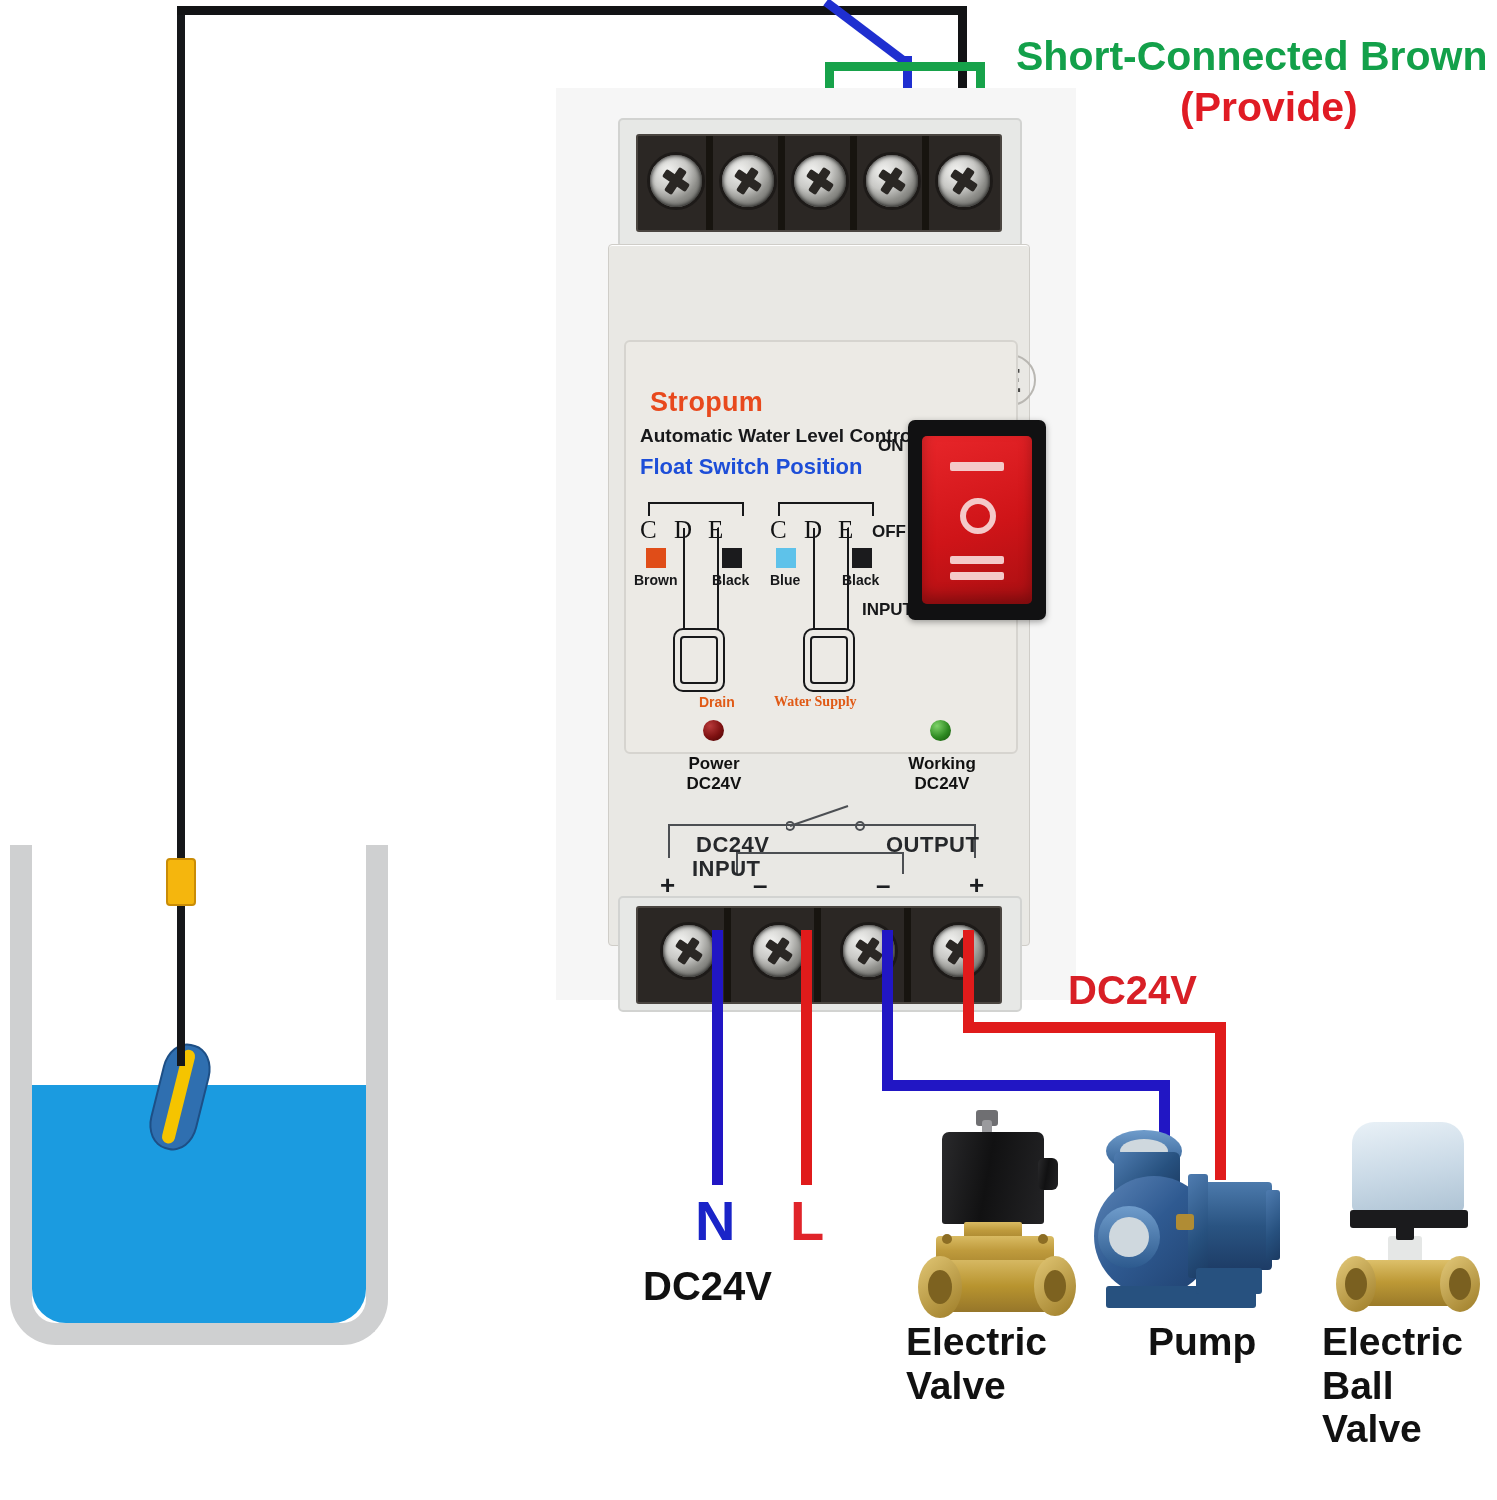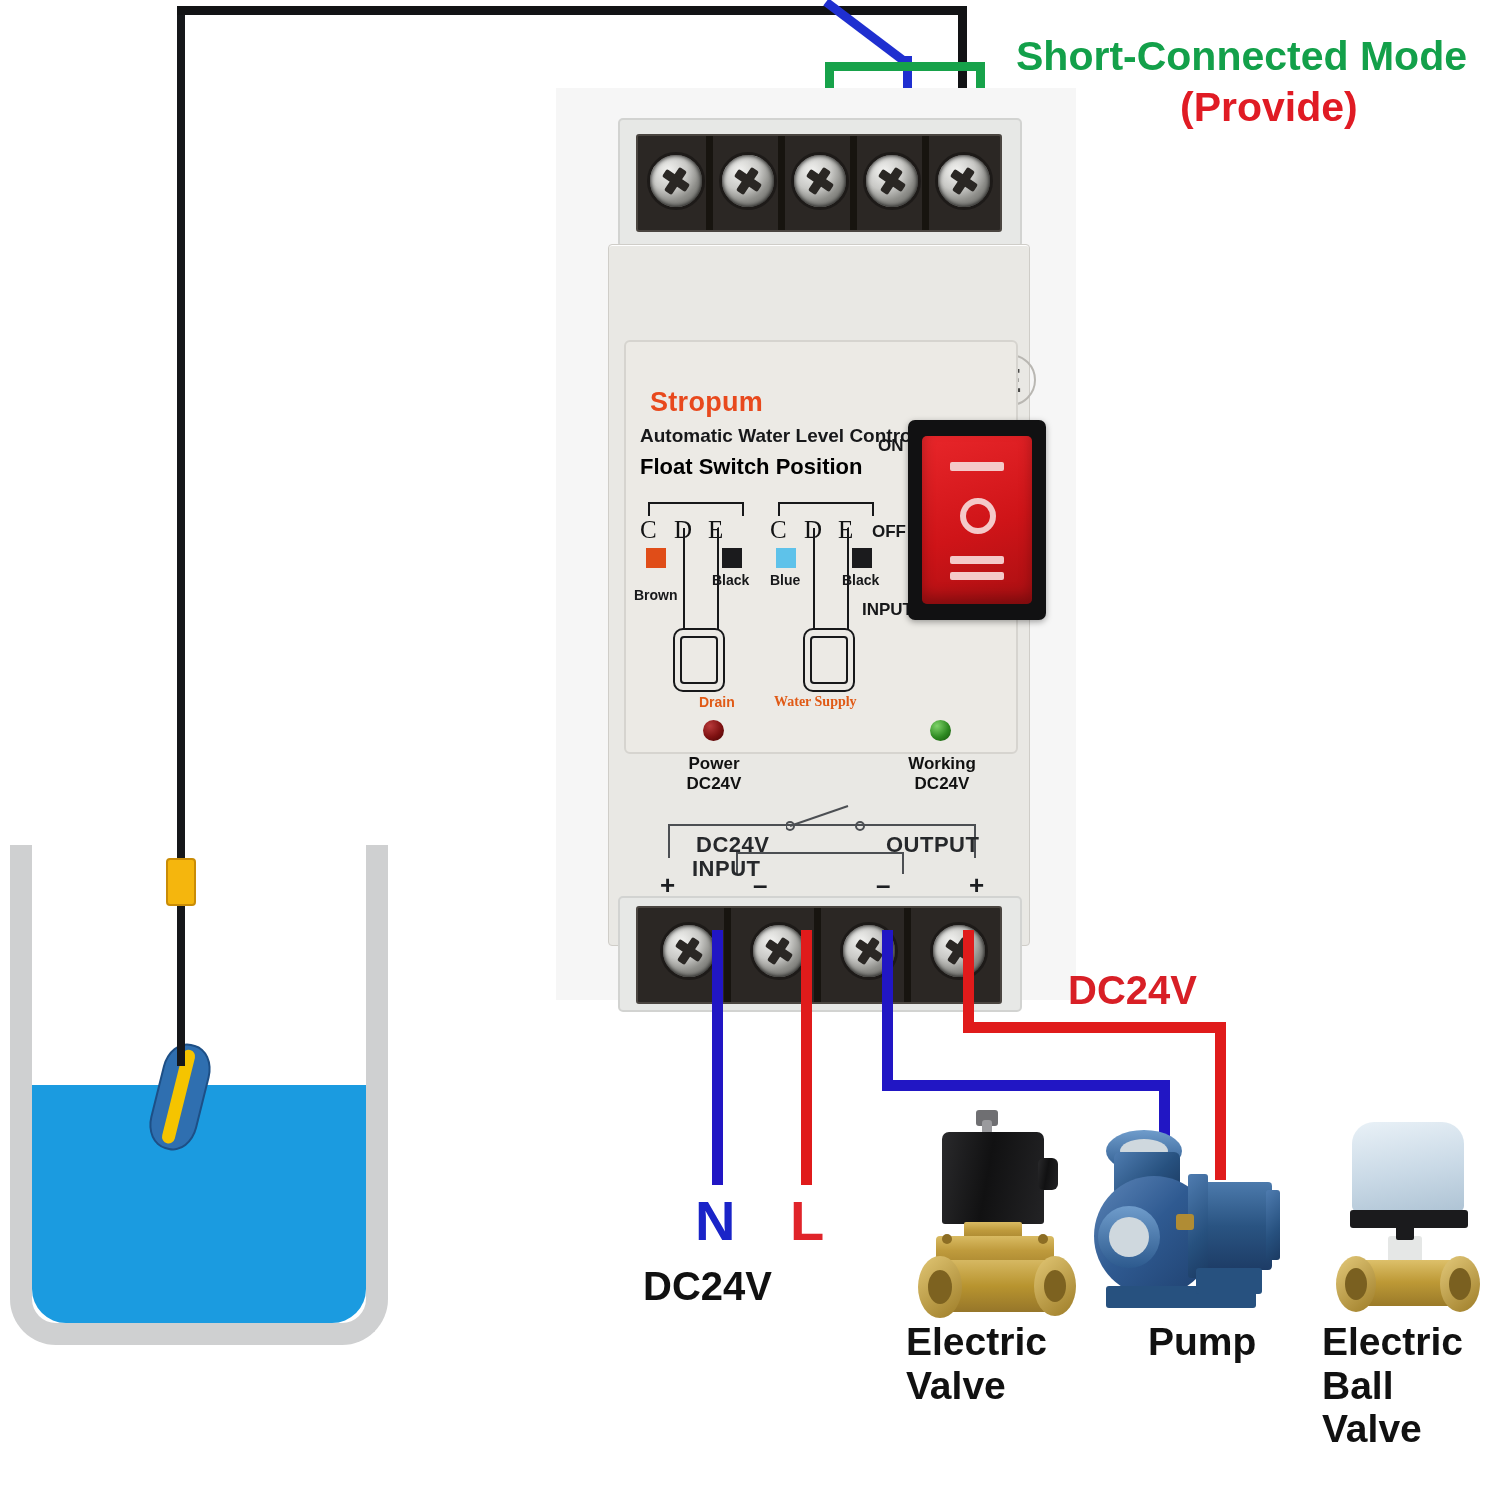--- a/index.html
+++ b/index.html
@@ -40,21 +40,21 @@
      box-shadow:inset 0 1px 0 #fff;}
   .face-plate{position:absolute;background:#eceae5;border:2px solid #d6d4cf;border-radius:6px;}
 
   .label-circle{position:absolute;width:48px;height:48px;border-radius:50%;border:2px solid #b9b7b2;
      display:flex;align-items:center;justify-content:center;font-size:34px;font-weight:bold;color:#4a4a48;
      font-family:"Liberation Sans",sans-serif;}
   .label-circle.dim{border-color:#dedcd7;color:#dbd9d4;}
 
   .brand{position:absolute;color:#e8491d;font-weight:bold;font-size:27px;letter-spacing:.3px;}
   .sub1{position:absolute;color:#17181a;font-weight:bold;font-size:19px;}
-  .sub2{position:absolute;color:#000000;font-weight:bold;font-size:22px;}
+  .sub2{position:absolute;color:#1d4ed8;font-weight:bold;font-size:22px;}
   .tiny-b{position:absolute;font-size:14px;color:#17181a;font-weight:bold;}
   .cde-letter{position:absolute;font-size:25px;color:#121314;font-family:"Liberation Serif",serif;}
   .swlabel{position:absolute;font-size:17px;font-weight:bold;color:#17181a;}
   .orange{position:absolute;font-size:14px;color:#e05a16;font-weight:bold;}
 
   .ln{position:absolute;background:#17181a;}
   .colorsq{position:absolute;width:20px;height:20px;}
 
   .floatsym{position:absolute;width:52px;height:64px;}
   .floatsym .outer{position:absolute;inset:0;border:2px solid #17181a;border-radius:10px;}
@@ -141,21 +141,21 @@
   <svg class="abs" style="left:820px;top:0px;width:130px;height:70px;">
     <line x1="6" y1="2" x2="88" y2="64" stroke="#1f2fd0" stroke-width="9"></line>
   </svg>
 
   <div class="wire w-blue abs" style="left:903px;top:56px;width:9px;height:140px;"></div>
 
   <div class="wire w-green abs" style="left:825px;top:62px;width:9px;height:134px;"></div>
   <div class="wire w-green abs" style="left:825px;top:62px;width:160px;height:9px;"></div>
   <div class="wire w-green abs" style="left:976px;top:62px;width:9px;height:134px;"></div>
 
-  <div class="callout-green" style="left:1016px;top:33px;">Short-Connected Mode</div>
+  <div class="callout-green" style="left:1016px;top:33px;">Short-Connected Brown</div>
   <div class="callout-red" style="left:1180px;top:84px;">(Provide)</div>
 
   <div class="abs" id="ctrl-shadow"></div>
 
   <div class="abs" id="ctrl">
 
     <div class="clear-shell" style="left:62px;top:30px;width:400px;height:126px;"></div>
 
     <div class="term-strip" style="left:80px;top:46px;width:362px;height:94px;">
       <div class="term-divider" style="left:68px;"></div>
@@ -184,21 +184,21 @@
     <div class="sub2" style="left:84px;top:366px;">Float Switch Position</div>
 
     <div class="ln" style="left:92px;top:414px;width:96px;height:2px;"></div>
     <div class="ln" style="left:92px;top:414px;width:2px;height:14px;"></div>
     <div class="ln" style="left:186px;top:414px;width:2px;height:14px;"></div>
     <div class="cde-letter" style="left:84px;top:428px;">C</div>
     <div class="cde-letter" style="left:118px;top:428px;">D</div>
     <div class="cde-letter" style="left:152px;top:428px;">E</div>
     <div class="colorsq" style="left:90px;top:460px;background:#e04d18;"></div>
     <div class="colorsq" style="left:166px;top:460px;background:#1b1b1d;"></div>
-    <div class="tiny-b" style="left:78px;top:499px;">Brown</div>
+    <div class="tiny-b" style="left:78px;top:484px;">Brown</div>
     <div class="tiny-b" style="left:156px;top:484px;">Black</div>
     <div class="ln" style="left:127px;top:440px;width:2px;height:102px;"></div>
     <div class="ln" style="left:161px;top:440px;width:2px;height:102px;"></div>
     <div class="floatsym" style="left:117px;top:540px;">
       <div class="outer"></div>
         <div class="inner"></div>
     </div>
     <div class="orange" style="left:107px;top:606px;margin-left:36px;">Drain</div>
 
     <div class="ln" style="left:222px;top:414px;width:96px;height:2px;"></div>

